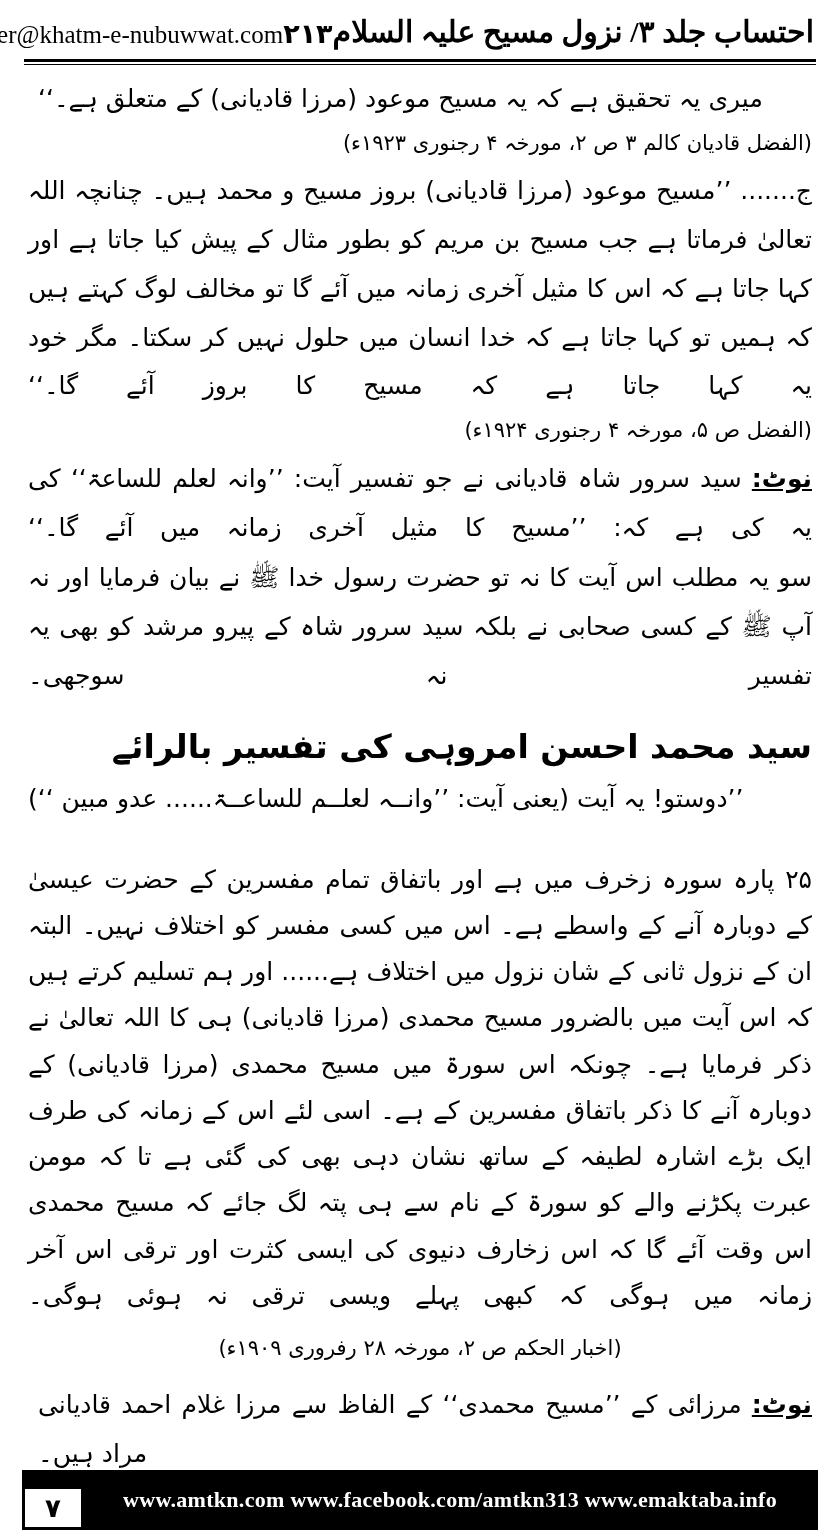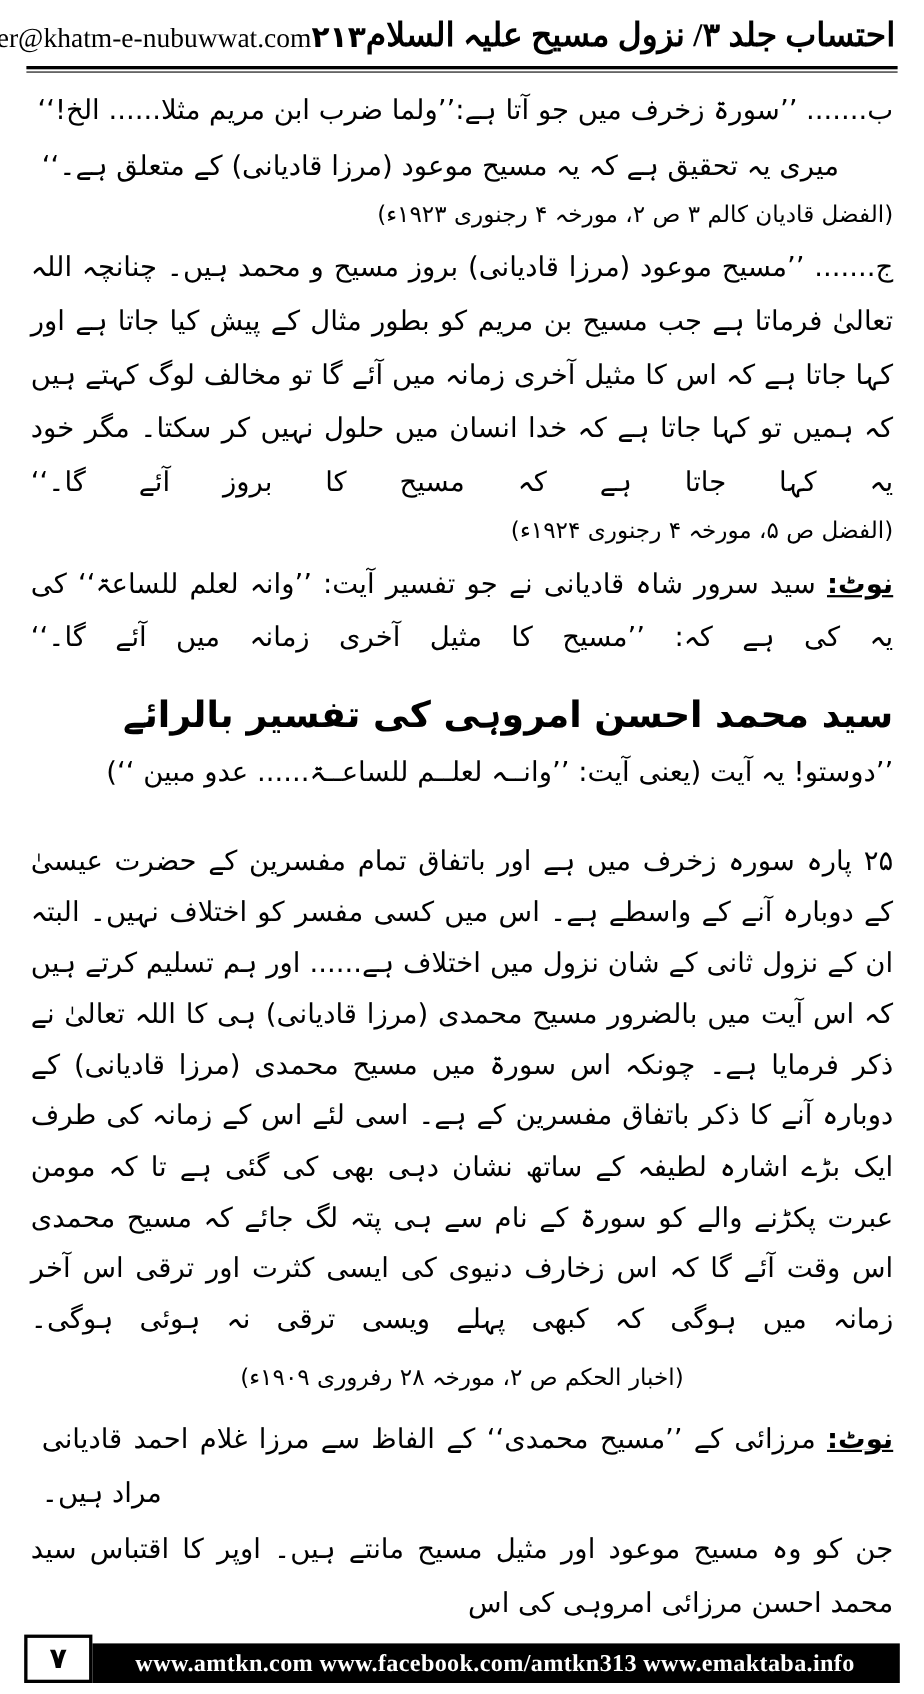--- a/index.html
+++ b/index.html
@@ -108,21 +108,21 @@
     font-family: "DejaVu Sans", sans-serif;
     font-size: 33px;
     font-weight: bold;
     text-align: right;
     direction: rtl;
     margin: 26px 0 18px 0;
   }
   .quote-line {
     font-family: "DejaVu Sans", sans-serif;
     font-size: 25px;
-    text-align: right;
+    text-align: left;
     direction: rtl;
     margin: 4px 0 6px 0;
   }
   .note-label {
     text-decoration: underline;
     font-weight: bold;
   }
   .gap-sm { height: 8px; }
 
   
@@ -131,21 +131,21 @@
     left: 0;
     bottom: 0;
     width: 840px;
     height: 64px;
   }
   .footer-bar {
     position: absolute;
     left: 22px;
     right: 22px;
     bottom: 10px;
-    height: 36px;
+    height: 60px;
     background: #000000;
     display: flex;
     align-items: center;
     justify-content: center;
   }
   .footer-text {
     font-family: "Liberation Serif", serif;
     font-size: 22px;
     font-weight: bold;
     color: #ffffff;
@@ -181,29 +181,29 @@
   <div class="header">
     <div class="header-right">احتساب جلد ۳/ نزول مسیح علیہ السلام</div>
     <div class="header-center">۲۱۳</div>
     <div class="header-left">ameer@khatm-e-nubuwwat.com</div>
   </div>
   <hr class="rule">
   <hr class="rule-thin">
 
   <div class="content">
 
-    <p class="para last-right">ب.......   ’’سورۃ زخرف میں جو آتا ہے:’’ولما ضرب ابن مریم مثلا...... الخ!‘‘</p>
     <p class="para last-left">میری یہ تحقیق ہے کہ یہ مسیح موعود (مرزا قادیانی) کے متعلق ہے۔‘‘</p>
     <div class="ref right">(الفضل قادیان کالم ۳ ص ۲، مورخہ ۴ رجنوری ۱۹۲۳ء)</div>
 
     <p class="para">ج.......   ’’مسیح موعود (مرزا قادیانی) بروز مسیح و محمد ہیں۔ چنانچہ اللہ تعالیٰ فرماتا ہے جب مسیح بن مریم کو بطور مثال کے پیش کیا جاتا ہے اور کہا جاتا ہے کہ اس کا مثیل آخری زمانہ میں آئے گا تو مخالف لوگ کہتے ہیں کہ ہمیں تو کہا جاتا ہے کہ خدا انسان میں حلول نہیں کر سکتا۔ مگر خود یہ کہا جاتا ہے کہ مسیح کا بروز آئے گا۔‘‘</p>
     <div class="ref left">(الفضل ص ۵، مورخہ ۴ رجنوری ۱۹۲۴ء)</div>
 
     <p class="para"><span class="note-label">نوٹ:</span><span> سید سرور شاہ قادیانی نے جو تفسیر آیت: ’’وانہ لعلم للساعۃ‘‘ کی یہ کی ہے کہ: ’’مسیح کا مثیل آخری زمانہ میں آئے گا۔‘‘</span></p>
 
+    <p class="para">سو یہ مطلب اس آیت کا نہ تو حضرت رسول خدا ﷺ نے بیان فرمایا اور نہ آپ ﷺ کے کسی صحابی نے بلکہ سید سرور شاہ کے پیرو مرشد کو بھی یہ تفسیر نہ سوجھی۔</p>
 
     <div class="heading">سید محمد احسن امروہی کی تفسیر بالرائے</div>
 
     <div class="quote-line">’’دوستو! یہ آیت (یعنی آیت: ’’وانــہ لعلــم للساعــۃ...... عدو مبین ‘‘)</div>
 
     <p class="para tight">۲۵ پارہ سورہ زخرف میں ہے اور باتفاق تمام مفسرین کے حضرت عیسیٰ کے دوبارہ آنے کے واسطے ہے۔ اس میں کسی مفسر کو اختلاف نہیں۔ البتہ ان کے نزول ثانی کے شان نزول میں اختلاف ہے...... اور ہم تسلیم کرتے ہیں کہ اس آیت میں بالضرور مسیح محمدی (مرزا قادیانی) ہی کا اللہ تعالیٰ نے ذکر فرمایا ہے۔ چونکہ اس سورۃ میں مسیح محمدی (مرزا قادیانی) کے دوبارہ آنے کا ذکر باتفاق مفسرین کے ہے۔ اسی لئے اس کے زمانہ کی طرف ایک بڑے اشارہ لطیفہ کے ساتھ نشان دہی بھی کی گئی ہے تا کہ مومن عبرت پکڑنے والے کو سورۃ کے نام سے ہی پتہ لگ جائے کہ مسیح محمدی اس وقت آئے گا کہ اس زخارف دنیوی کی ایسی کثرت اور ترقی اس آخر زمانہ میں ہوگی کہ کبھی پہلے ویسی ترقی نہ ہوئی ہوگی۔</p>
 
     <div class="gap-sm"></div>
     <div class="ref center">(اخبار الحکم ص ۲، مورخہ ۲۸ رفروری ۱۹۰۹ء)</div>
 

